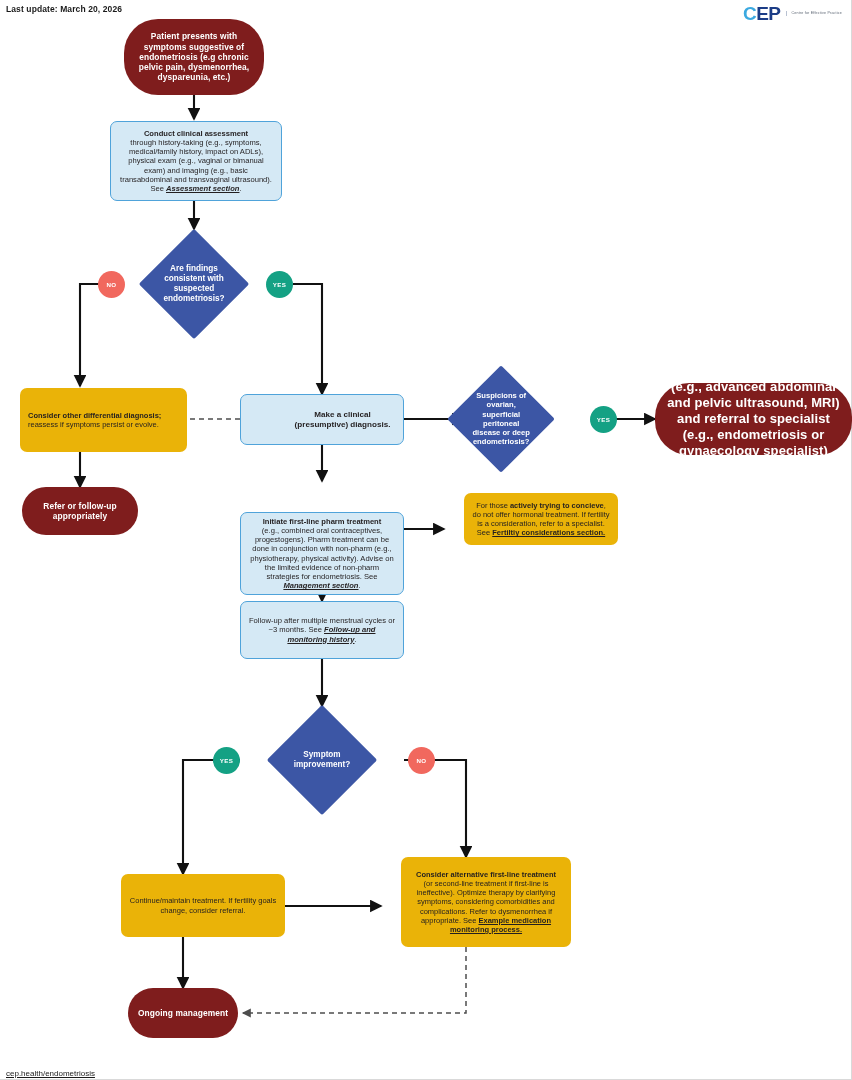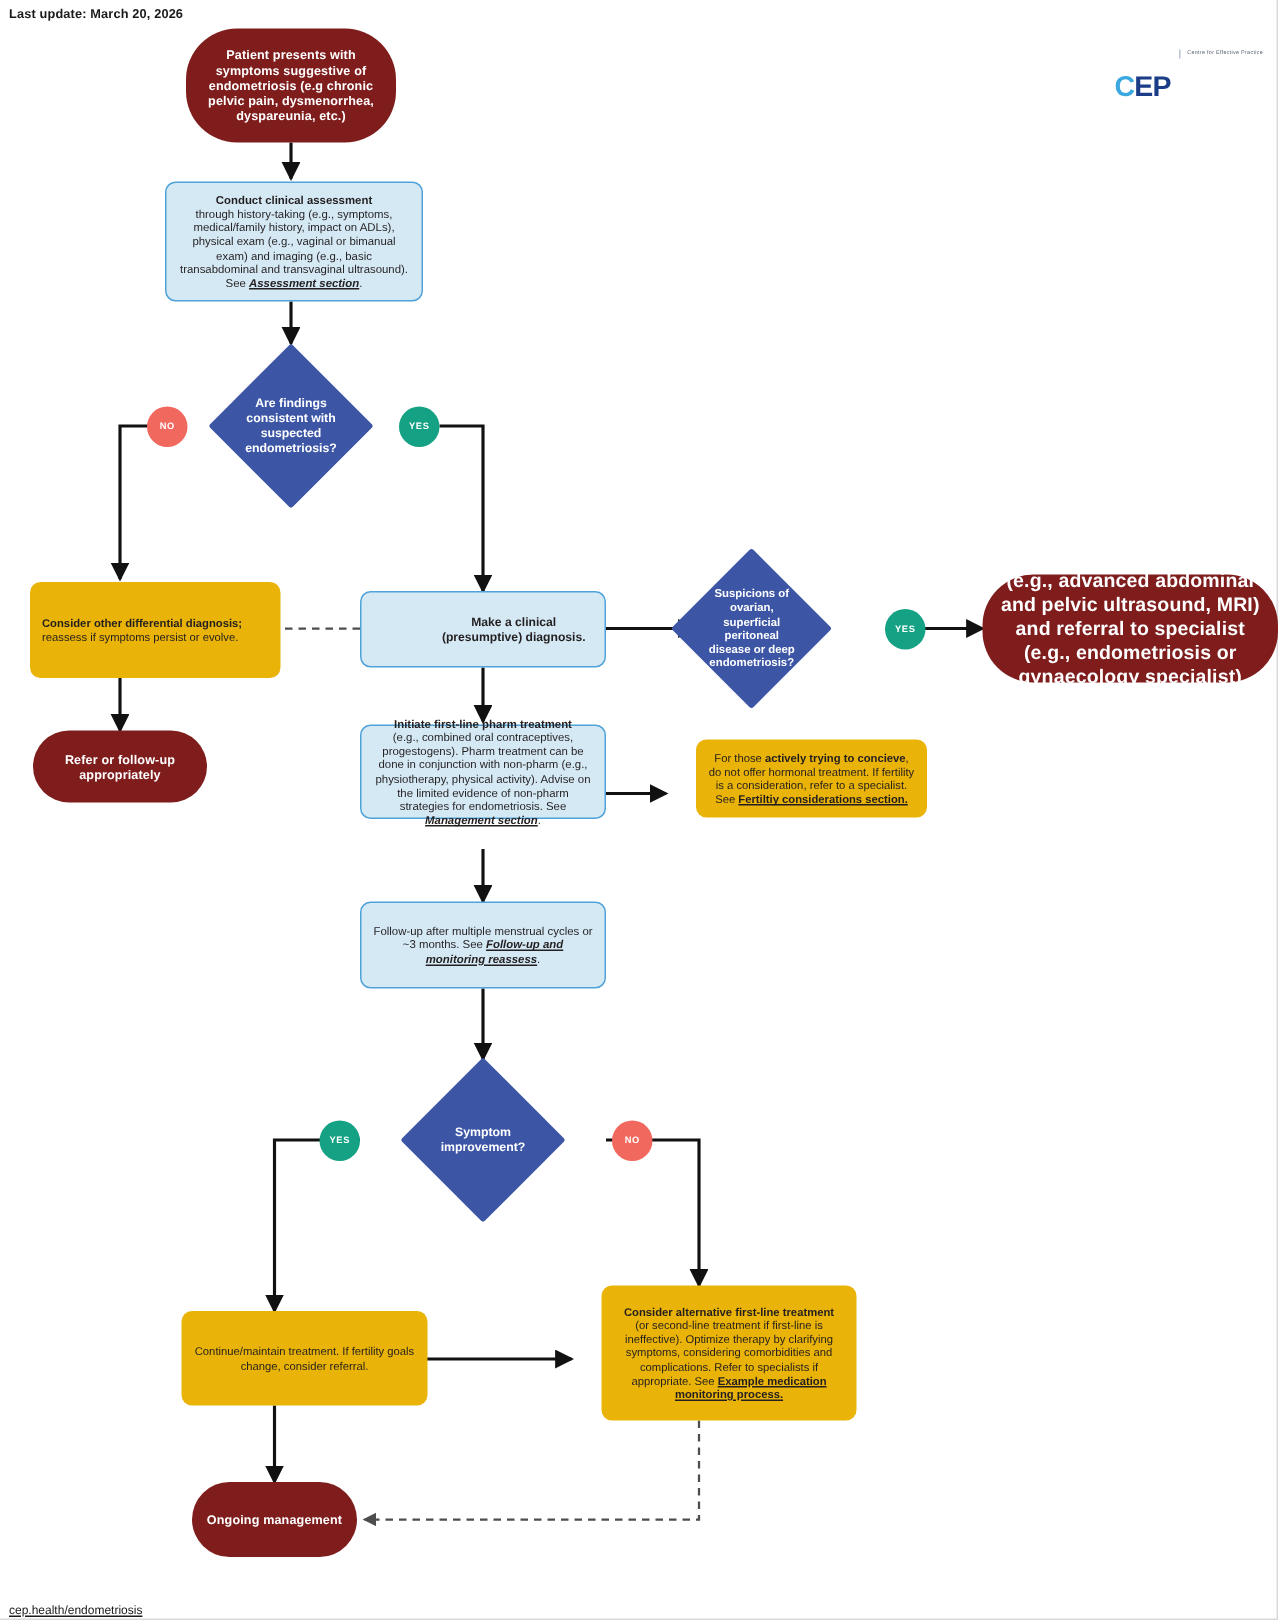--- a/index.html
+++ b/index.html
@@ -31,21 +31,21 @@
     position: absolute; left: 6px; top: 1069px;
     font-size: 8px; color: #1a1a1a;
     text-decoration: underline;
   }
   #logo {
     position: absolute; right: 10px; top: 4px;
     display: flex; align-items: center; gap: 5px;
   }
   #logo .cep-mark {
     font-size: 19px; font-weight: 800; letter-spacing: -0.5px;
-    color: #1b3c86; line-height: 1; margin-top: 45px;
+    color: #1b3c86; line-height: 1;
   }
   #logo .cep-mark .c-arc { color: #3ba9e0; }
   #logo .cep-sub {
     border-left: 1px solid #b9c2d2; padding-left: 5px;
     font-size: 3.6px; line-height: 1.45; color: #5a6472;
     letter-spacing: .2px; text-transform: none;
   }
 
   
   #wires { position: absolute; left:0; top:0; width: 852px; height: 1080px; }
@@ -212,53 +212,53 @@
 
 <div class="node diamond" style="left:463px; top:381px; width:76px; height:76px; font-size:7.6px;">
   <span class="txt">Suspicions of ovarian, superficial peritoneal disease or deep endometriosis?</span>
 </div>
 <div class="badge yes" style="left:590px; top:406px;">YES</div>
 
 <div class="node pill" style="left:655px; top:383px; width:197px; height:72px; font-size:13px;">
   <span class="txt">Consider further imaging (e.g., advanced abdominal and pelvic ultrasound, MRI) and referral to specialist (e.g., endometriosis or gynaecology specialist) appropriately.</span>
 </div>
 
-<div class="node boxblue" style="left:240px; top:483px; width:164px; height:63px;">
+<div class="node boxblue" style="left:240px; top:512px; width:164px; height:83px;">
   <span class="txt">
     <span class="b">Initiate first-line pharm treatment</span><br>
     <span>(e.g., combined oral contraceptives, progestogens). Pharm treatment can be done in conjunction with non-pharm (e.g., physiotherapy, physical activity). Advise on the limited evidence of non-pharm strategies for endometriosis. See </span><span class="u">Management section</span><span>.</span>
   </span>
 </div>
 
 <div class="node boxgrey" style="left:444px; top:493px; width:154px; height:52px;">
   <span class="txt">
     <span>For those </span><span class="b">actively trying to concieve</span><span>, do not offer hormonal treatment. If fertility is a consideration, refer to a specialist. See </span><span class="u2">Fertiltiy considerations section.</span>
   </span>
 </div>
 
 <div class="node boxblue" style="left:240px; top:601px; width:164px; height:58px;">
   <span class="txt">
-    <span>Follow-up after multiple menstrual cycles or ~3 months. See </span><span class="u">Follow-up and monitoring reassess</span><span>.</span>
+    <span>Follow-up after multiple menstrual cycles or ~3 months. See </span><span class="u">Follow-up and monitoring history</span><span>.</span>
   </span>
 </div>
 
 <div class="node diamond" style="left:283px; top:721px; width:78px; height:78px;">
   <span class="txt">Symptom improvement?</span>
 </div>
 <div class="badge yes" style="left:213px; top:747px;">YES</div>
 <div class="badge no" style="left:408px; top:747px;">NO</div>
 
 <div class="node boxgrey" style="left:101px; top:874px; width:164px; height:63px;">
   <span class="txt">Continue/maintain treatment. If fertility goals change, consider referral.</span>
 </div>
 
 <div class="node boxgrey" style="left:381px; top:857px; width:170px; height:90px;">
   <span class="txt">
     <span class="b">Consider alternative first-line treatment</span><br>
-    <span>(or second-line treatment if first-line is ineffective). Optimize therapy by clarifying symptoms, considering comorbidities and complications. Refer to specialists if appropriate. See </span><span class="u2">Example medication monitoring process.</span>
+    <span>(or second-line treatment if first-line is ineffective). Optimize therapy by clarifying symptoms, considering comorbidities and complications. Refer to dysmenorrhea if appropriate. See </span><span class="u2">Example medication monitoring process.</span>
   </span>
 </div>
 
 <div class="node pill" style="left:128px; top:988px; width:110px; height:50px;">
   <span class="txt">Ongoing management</span>
 </div>
 
 <a id="footer-url" href="#">cep.health/endometriosis</a>
 
 </body></html>

